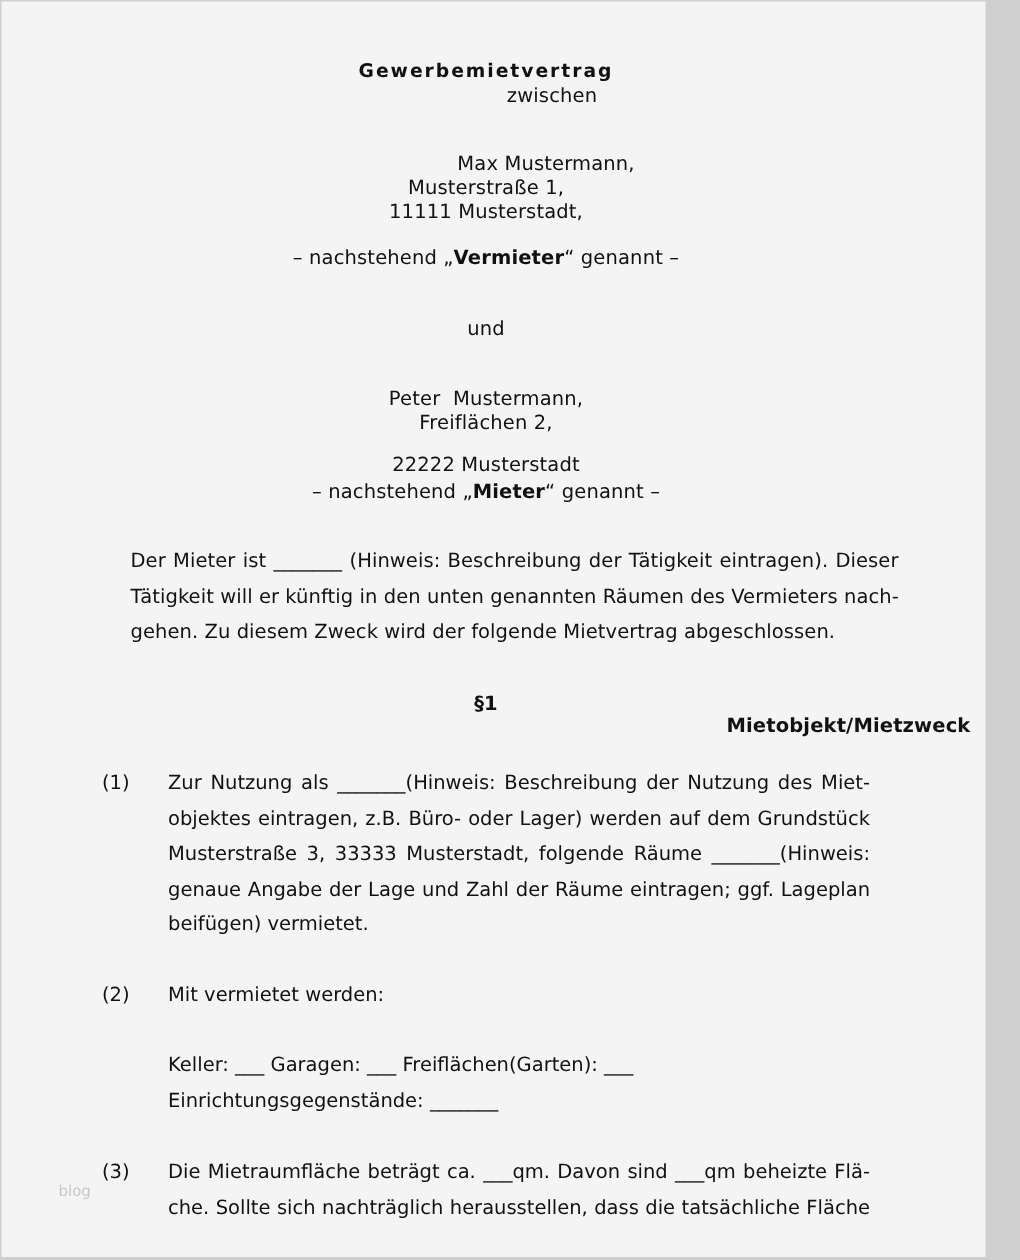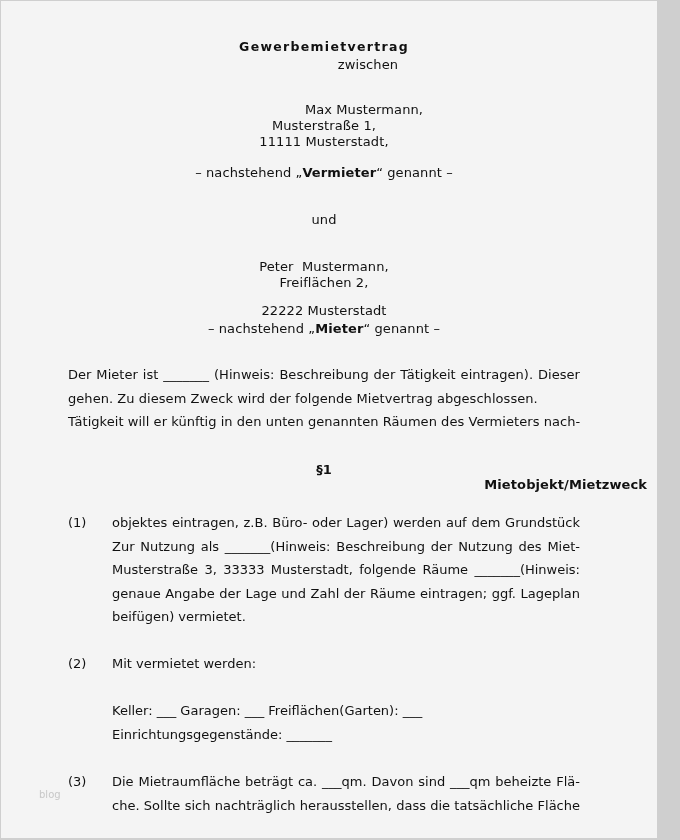--- a/index.html
+++ b/index.html
@@ -114,34 +114,34 @@
   <div class="center" style="top:211px;">und</div>
 
   <div class="center" style="top:258px; white-space:pre;">Peter  Mustermann,</div>
   <div class="center" style="top:274px;">Freiflächen 2,</div>
   <div class="center" style="top:290px;margin-top:12px;">22222 Musterstadt</div>
 
   <div class="center" style="top:320px;">
     <span>– nachstehend „</span><span class="bold">Mieter</span><span>“ genannt –</span>
   </div>
 
-  <div class="para" style="top:362px;">
+  <div class="para" style="top:362px;margin-left:19px;">
     <span class="line">Der Mieter ist _______ (Hinweis: Beschreibung der Tätigkeit eintragen). Dieser</span>
+    <span class="line">Tätigkeit will er künftig in den unten genannten Räumen des Vermieters nach-</span>
     <span class="line last">gehen. Zu diesem Zweck wird der folgende Mietvertrag abgeschlossen.</span>
-    <span class="line">Tätigkeit will er künftig in den unten genannten Räumen des Vermieters nach-</span>
   </div>
 
   <div class="center bold" style="top:461px;">§1</div>
   <div class="center bold" style="top:476px;text-align:right;">Mietobjekt/Mietzweck</div>
 
   <div class="item" style="top:510px; height:120px;">
     <span class="num">(1)</span>
     <div class="body">
+      <span class="line">Zur Nutzung als _______(Hinweis: Beschreibung der Nutzung des Miet-</span>
       <span class="line">objektes eintragen, z.B. Büro- oder Lager) werden auf dem Grundstück</span>
-      <span class="line">Zur Nutzung als _______(Hinweis: Beschreibung der Nutzung des Miet-</span>
       <span class="line">Musterstraße 3, 33333 Musterstadt, folgende Räume _______(Hinweis:</span>
       <span class="line">genaue Angabe der Lage und Zahl der Räume eintragen; ggf. Lageplan</span>
       <span class="line last">beifügen) vermietet.</span>
     </div>
   </div>
 
   <div class="item" style="top:651px; height:100px;">
     <span class="num">(2)</span>
     <div class="body">
       <span class="line last">Mit vermietet werden:</span>

